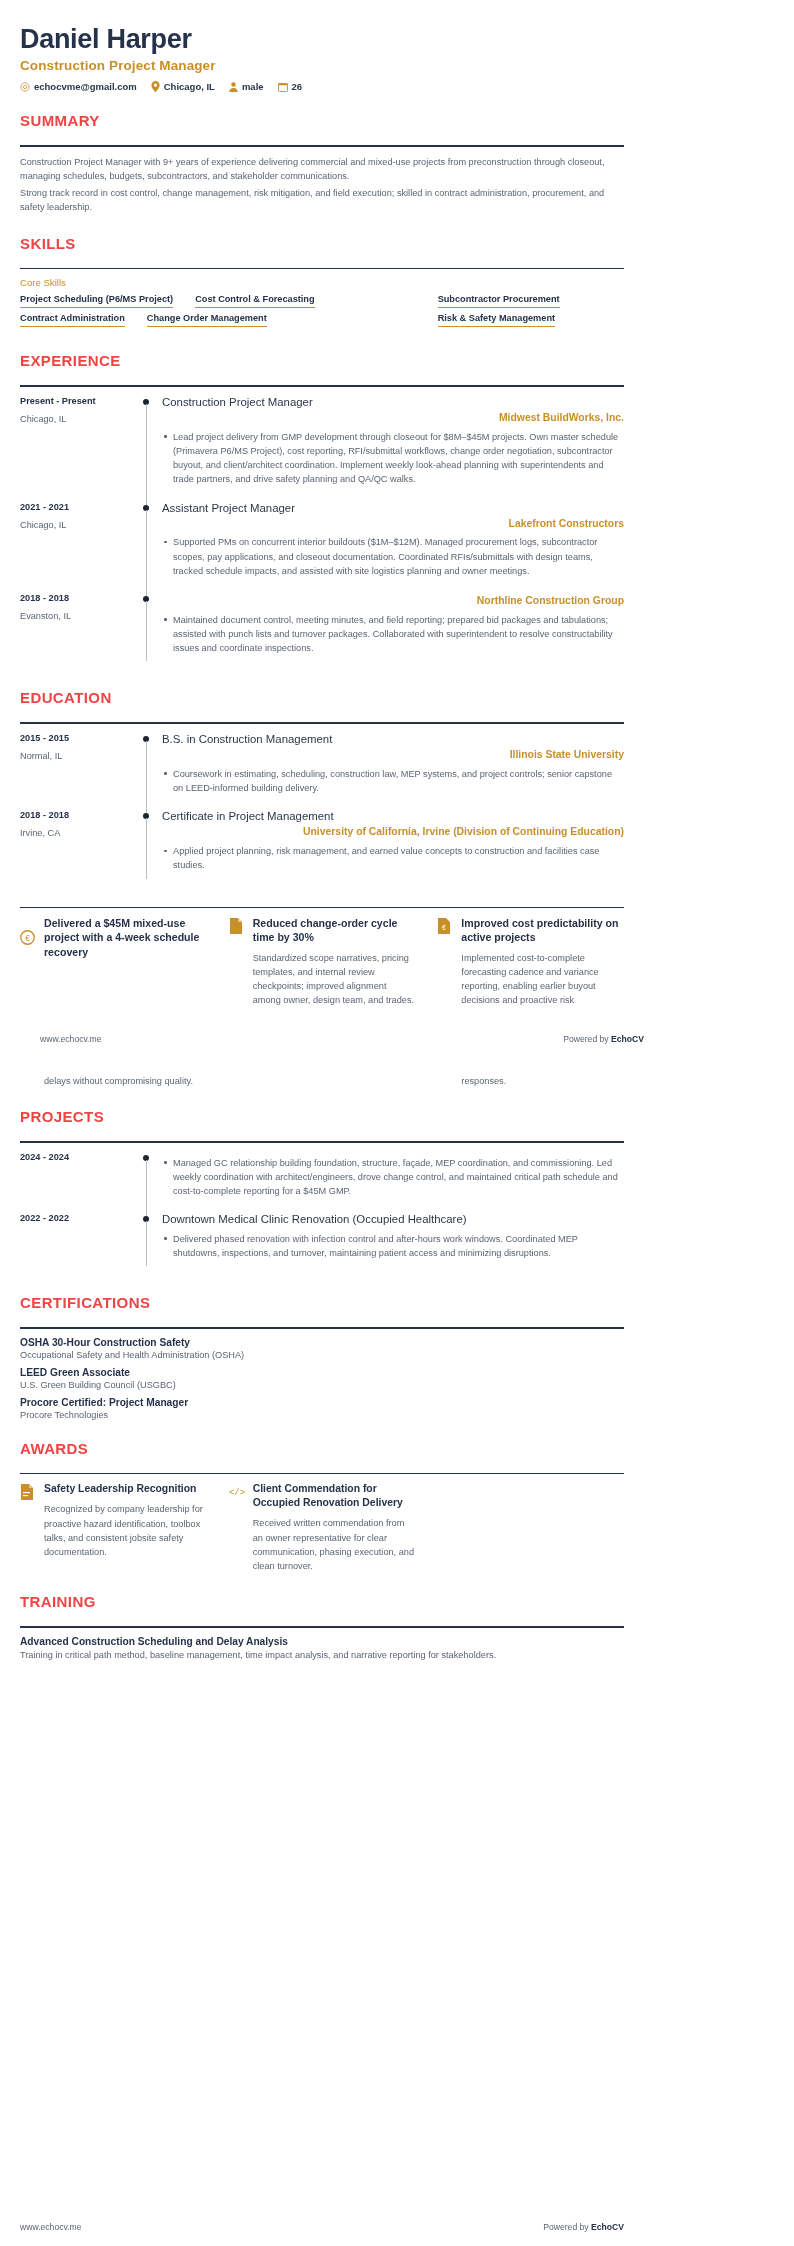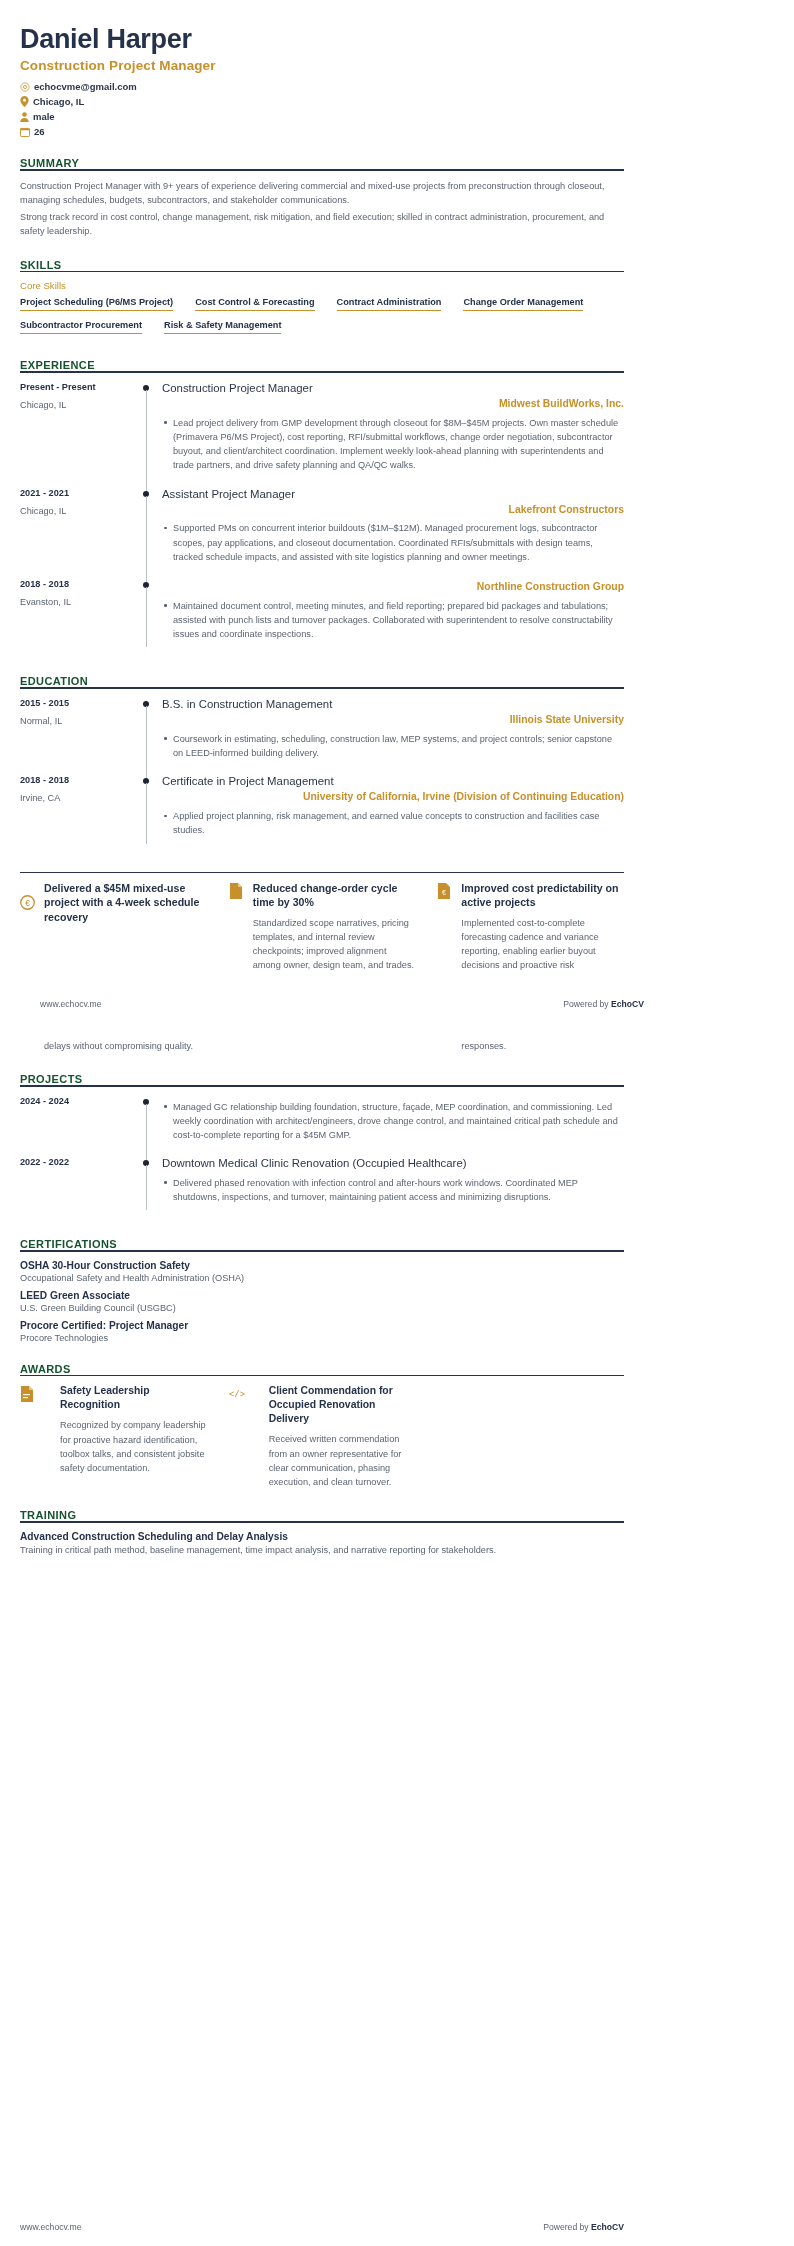--- a/index.html
+++ b/index.html
@@ -25,64 +25,63 @@
   }
   .hdr-role {
     font-size: 13.5px;
     font-weight: bold;
     color: #c8902a;
     margin-top: 3px;
     letter-spacing: 0.1px;
   }
   .hdr-contacts {
     display: flex;
-    align-items: flex-start;
+    align-items: flex-end;
     flex-wrap: wrap;
     gap: 4px 14px;
     margin-top: 8px;
-    flex-direction: column;
   }
   .contact {
     display: inline-flex;
     align-items: center;
     gap: 4px;
     font-size: 9.5px;
     font-weight: bold;
     color: #2b3648;
     white-space: nowrap;
   }
   .contact svg { display: block; }
   
   .section { margin-top: 20px; }
   .sec-title {
-    font-size: 11px;
+    font-size: 15px;
     font-weight: bold;
     letter-spacing: 0.4px;
-    color: #14532d;
-    padding-bottom: 0;
+    color: #ef4444;
+    padding-bottom: 16px;
   }
   .sec-rule {
     height: 1.6px;
     background: #26324a;
     width: 100%;
     margin-bottom: 8px;
   }
   .para {
     font-size: 9.2px;
     line-height: 1.55;
     color: #5b6472;
     margin-bottom: 3px;
   }
   
   .skills-group-label {
     font-size: 9.6px;
     color: #c8902a;
     margin-bottom: 6px;
   }
-  .skills-rows { display: flex; flex-direction: column; gap: 4px; }
+  .skills-rows { display: flex; flex-direction: row; gap: 16px; }
   .skills-row { display: flex; flex-wrap: wrap; gap: 0 22px; }
   .skill-chip {
     font-size: 9.2px;
     font-weight: bold;
     color: #26324a;
     border-bottom: 1.4px solid #c8902a;
     padding-bottom: 3px;
     margin-bottom: 5px;
   }
   
@@ -194,21 +193,21 @@
     color: #5b6472;
     margin-top: 2px;
   }
   
   .awd-grid {
     display: grid;
     grid-template-columns: repeat(3, 1fr);
     gap: 0 22px;
     margin-top: 4px;
   }
-  .awd { display: flex; gap: 24px; }
+  .awd { display: flex; gap: 8px; }
   .awd-icon { flex: 0 0 16px; padding-top: 2px; color: #c8902a; }
   .awd-title {
     font-size: 10.4px;
     font-weight: bold;
     color: #26324a;
     line-height: 1.35;
   }
   .awd-desc {
     font-size: 9.2px;
     line-height: 1.55;

